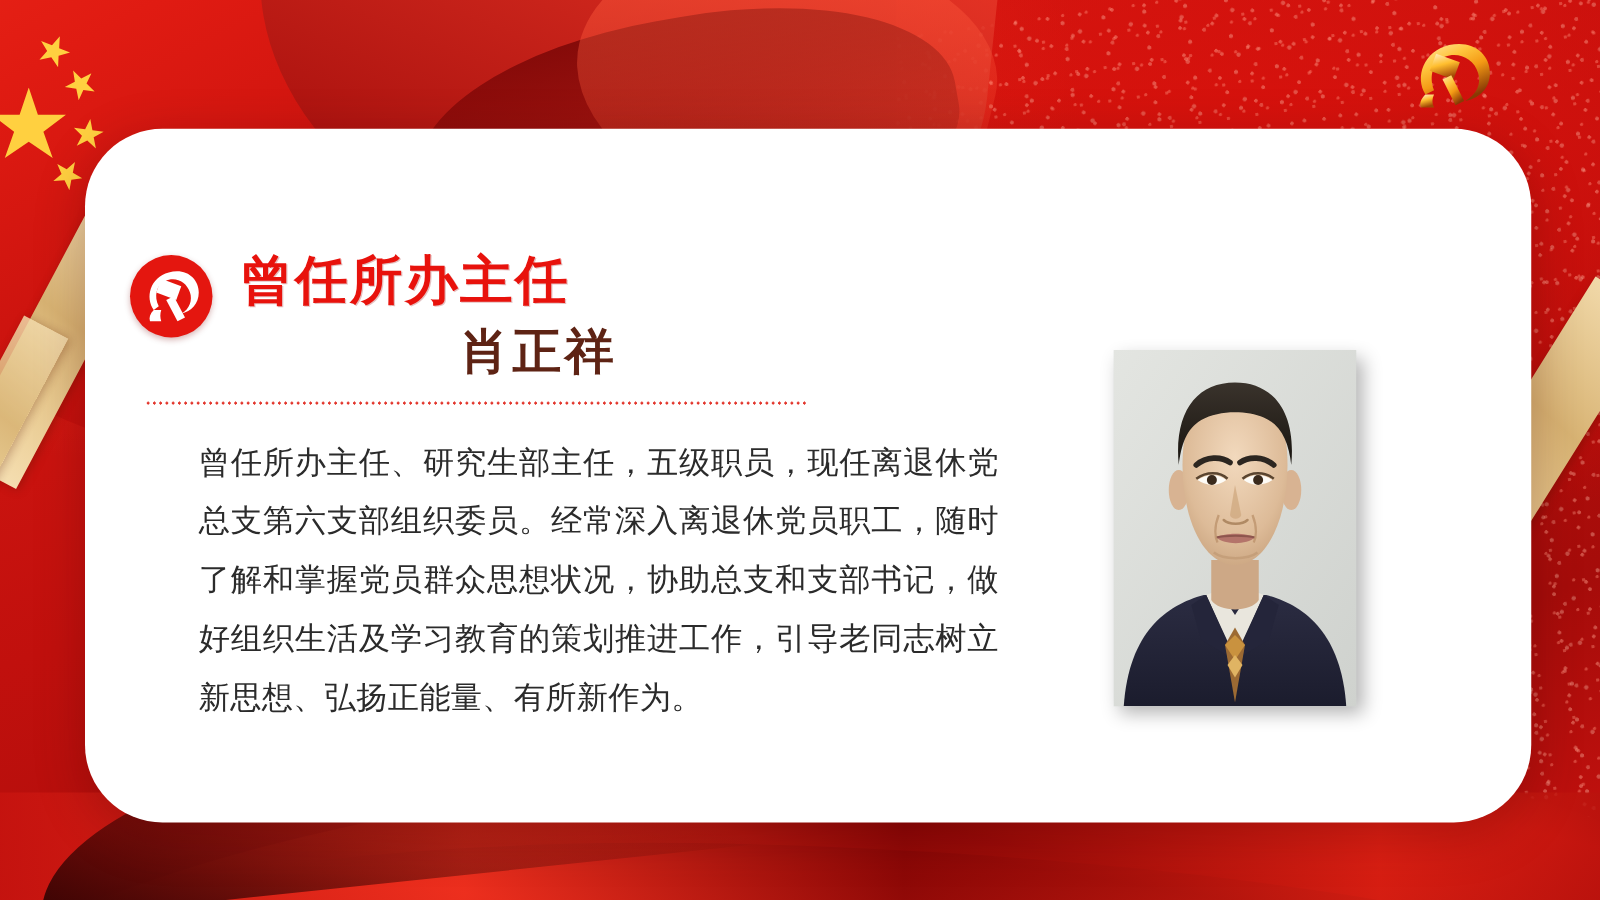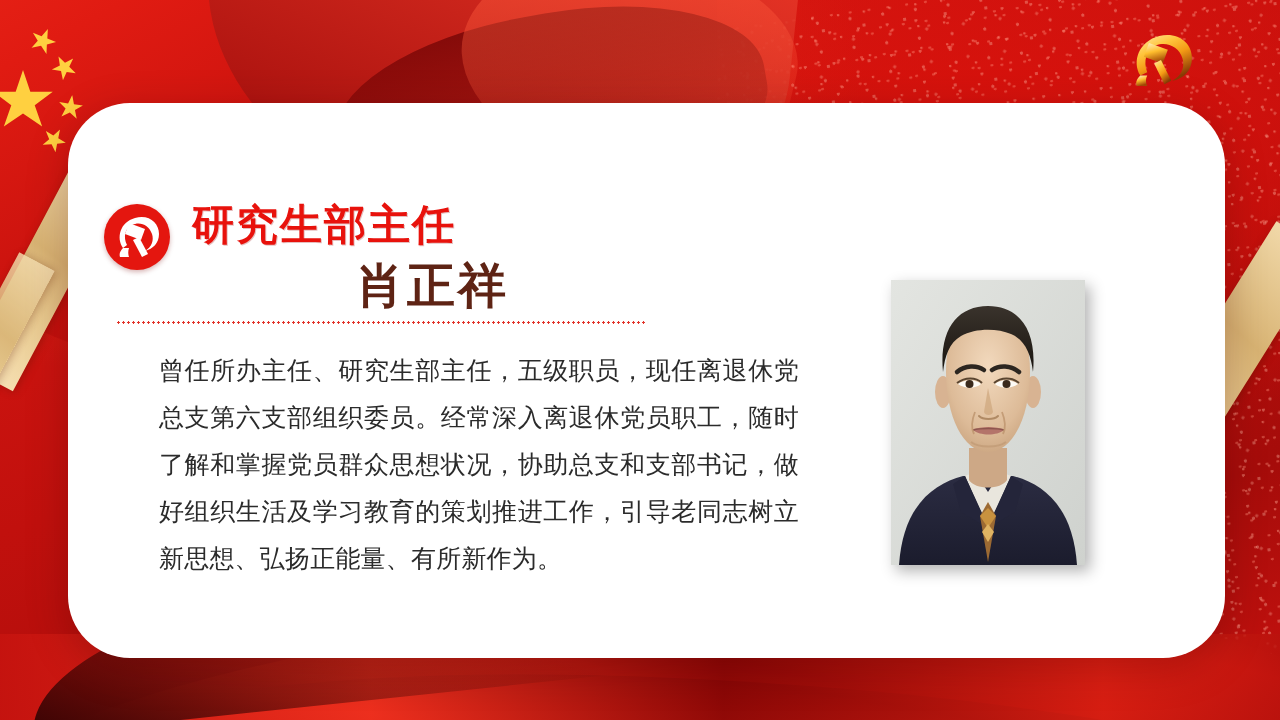--- a/index.html
+++ b/index.html
@@ -133,23 +133,23 @@
   
   #title {
     position:absolute; left:192px; top:204px;
     font-family:"Liberation Serif","DejaVu Serif",serif;
     font-weight:bold; font-size:42px; letter-spacing:2px;
     color:#e8120c; line-height:1;
     text-shadow:1px 1px 0 rgba(150,0,0,.25);
     white-space:nowrap;
   }
   #name {
-    position:absolute; left:356px; top:262px;
+    position:absolute; left:368px; top:262px;
     font-family:"Liberation Serif","DejaVu Serif",serif;
-    font-weight:bold; font-size:48px; letter-spacing:3px;
+    font-weight:bold; font-size:39px; letter-spacing:3px;
     color:#5e2314; line-height:1;
     white-space:nowrap;
   }
 
   
   #rule {
     position:absolute; left:116px; top:321px; width:530px; height:3px;
     background-image:radial-gradient(circle, #e2342a 0 1.1px, transparent 1.3px);
     background-size:5px 3px; background-repeat:repeat-x;
   }
@@ -234,21 +234,21 @@
 
     <path d="M19 44 C12 34 16 18 31 14 C45 10 55 19 55 30 C55 39 49 45 41 47 C48 43 50 36 48 30 C45 21 36 17 28 21 C21 24 19 33 23 41 Z" fill="#fff"></path>
     <path d="M19 44 C16 47 15 50 16 53 L25 53 C24 50 24 47 25 44 Z" fill="#fff"></path>
 
     <path d="M25 19 L41 25 L37 36 L21 30 Z" fill="#fff"></path>
 
     <path d="M35 33 L44 50 L38 53 L29 36 Z" fill="#fff"></path>
   </svg>
 </div>
 
-<div id="title">研究生部主任</div>
+<div id="title">曾任所办主任</div>
 <div id="name">肖正祥</div>
 
 <div id="rule"></div>
 
 <div id="bio">
   <p>曾任所办主任、研究生部主任，五级职员，现任离退休党总支第六支部组织委员。经常深入离退休党员职工，随时了解和掌握党员群众思想状况，协助总支和支部书记，做好组织生活及学习教育的策划推进工作，引导老同志树立新思想、弘扬正能量、有所新作为。</p>
 </div>
 
 <div id="portrait">
   <svg viewBox="0 0 194 285" xmlns="http://www.w3.org/2000/svg" role="img">

